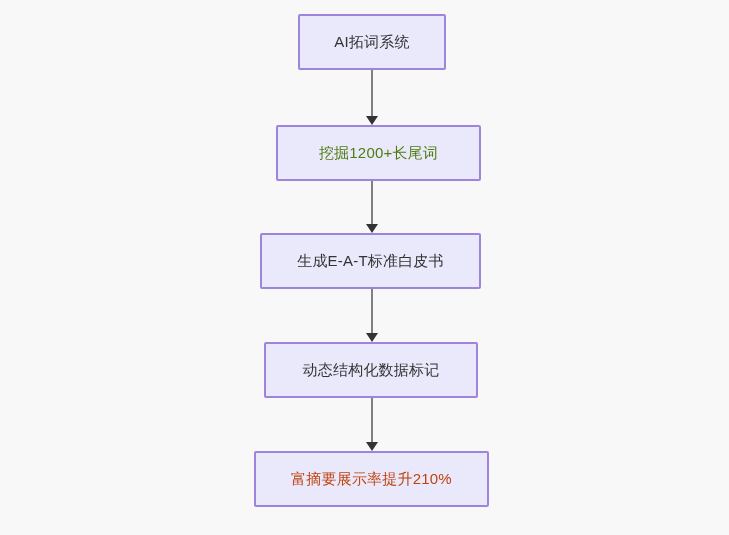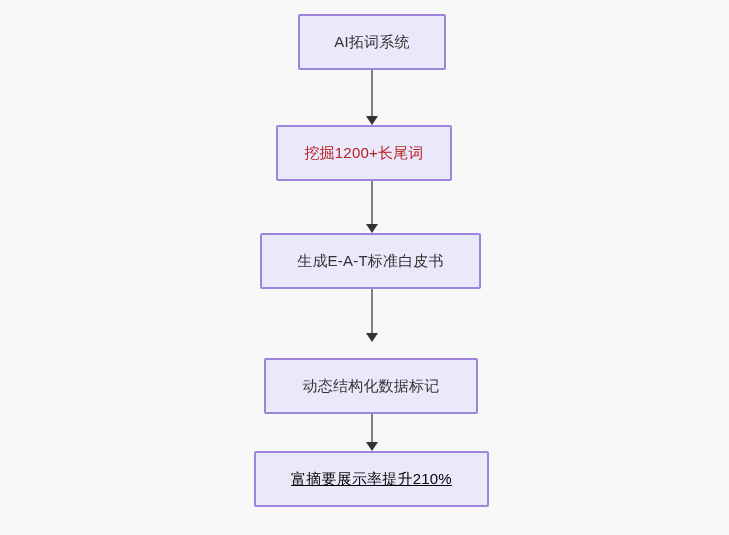--- a/index.html
+++ b/index.html
@@ -79,29 +79,29 @@
   </div>
   <div class="flow-edge" style="left: 365px; top: 398px; height: 53px;">
     <div class="edge-line" style="height: 45px; background: rgb(128, 128, 128);"></div>
     <div class="edge-arrow" style="border-top-color: rgb(51, 51, 51);"></div>
   </div>
 
   <div class="flow-node" style="left: 298px; top: 14px; width: 148px; height: 56px; background: rgb(234, 233, 252); border-color: rgb(159, 132, 221); color: rgb(51, 51, 51);">
     <span class="node-label">AI拓词系统</span>
   </div>
 
-  <div class="flow-node" style="left: 276px; top: 125px; width: 176px; height: 56px; background: rgb(234, 233, 252); border-color: rgb(159, 132, 221); color: #b91c1c;">
+  <div class="flow-node" style="left: 276px; top: 125px; width: 205px; height: 56px; background: rgb(234, 233, 252); border-color: rgb(159, 132, 221); color: #4d7c0f;">
     <span class="node-label">挖掘1200+长尾词</span>
   </div>
 
   <div class="flow-node" style="left: 260px; top: 233px; width: 221px; height: 56px; background: rgb(234, 233, 252); border-color: rgb(159, 132, 221); color: rgb(51, 51, 51);">
     <span class="node-label">生成E-A-T标准白皮书</span>
   </div>
 
-  <div class="flow-node" style="left: 264px; top: 342px; width: 214px; height: 56px; background: rgb(234, 233, 252); border-color: rgb(159, 132, 221); color: rgb(51, 51, 51); margin-top: 16px;">
+  <div class="flow-node" style="left: 264px; top: 342px; width: 214px; height: 56px; background: rgb(234, 233, 252); border-color: rgb(159, 132, 221); color: rgb(51, 51, 51);">
     <span class="node-label">动态结构化数据标记</span>
   </div>
 
-  <div class="flow-node" style="left: 254px; top: 451px; width: 235px; height: 56px; background: rgb(234, 233, 252); border-color: rgb(159, 132, 221); color: #000000; text-decoration: underline;">
+  <div class="flow-node" style="left: 254px; top: 451px; width: 235px; height: 56px; background: rgb(234, 233, 252); border-color: rgb(159, 132, 221); color: #c2410c;">
     <span class="node-label">富摘要展示率提升210%</span>
   </div>
 
 </div>
 
 </body></html>

